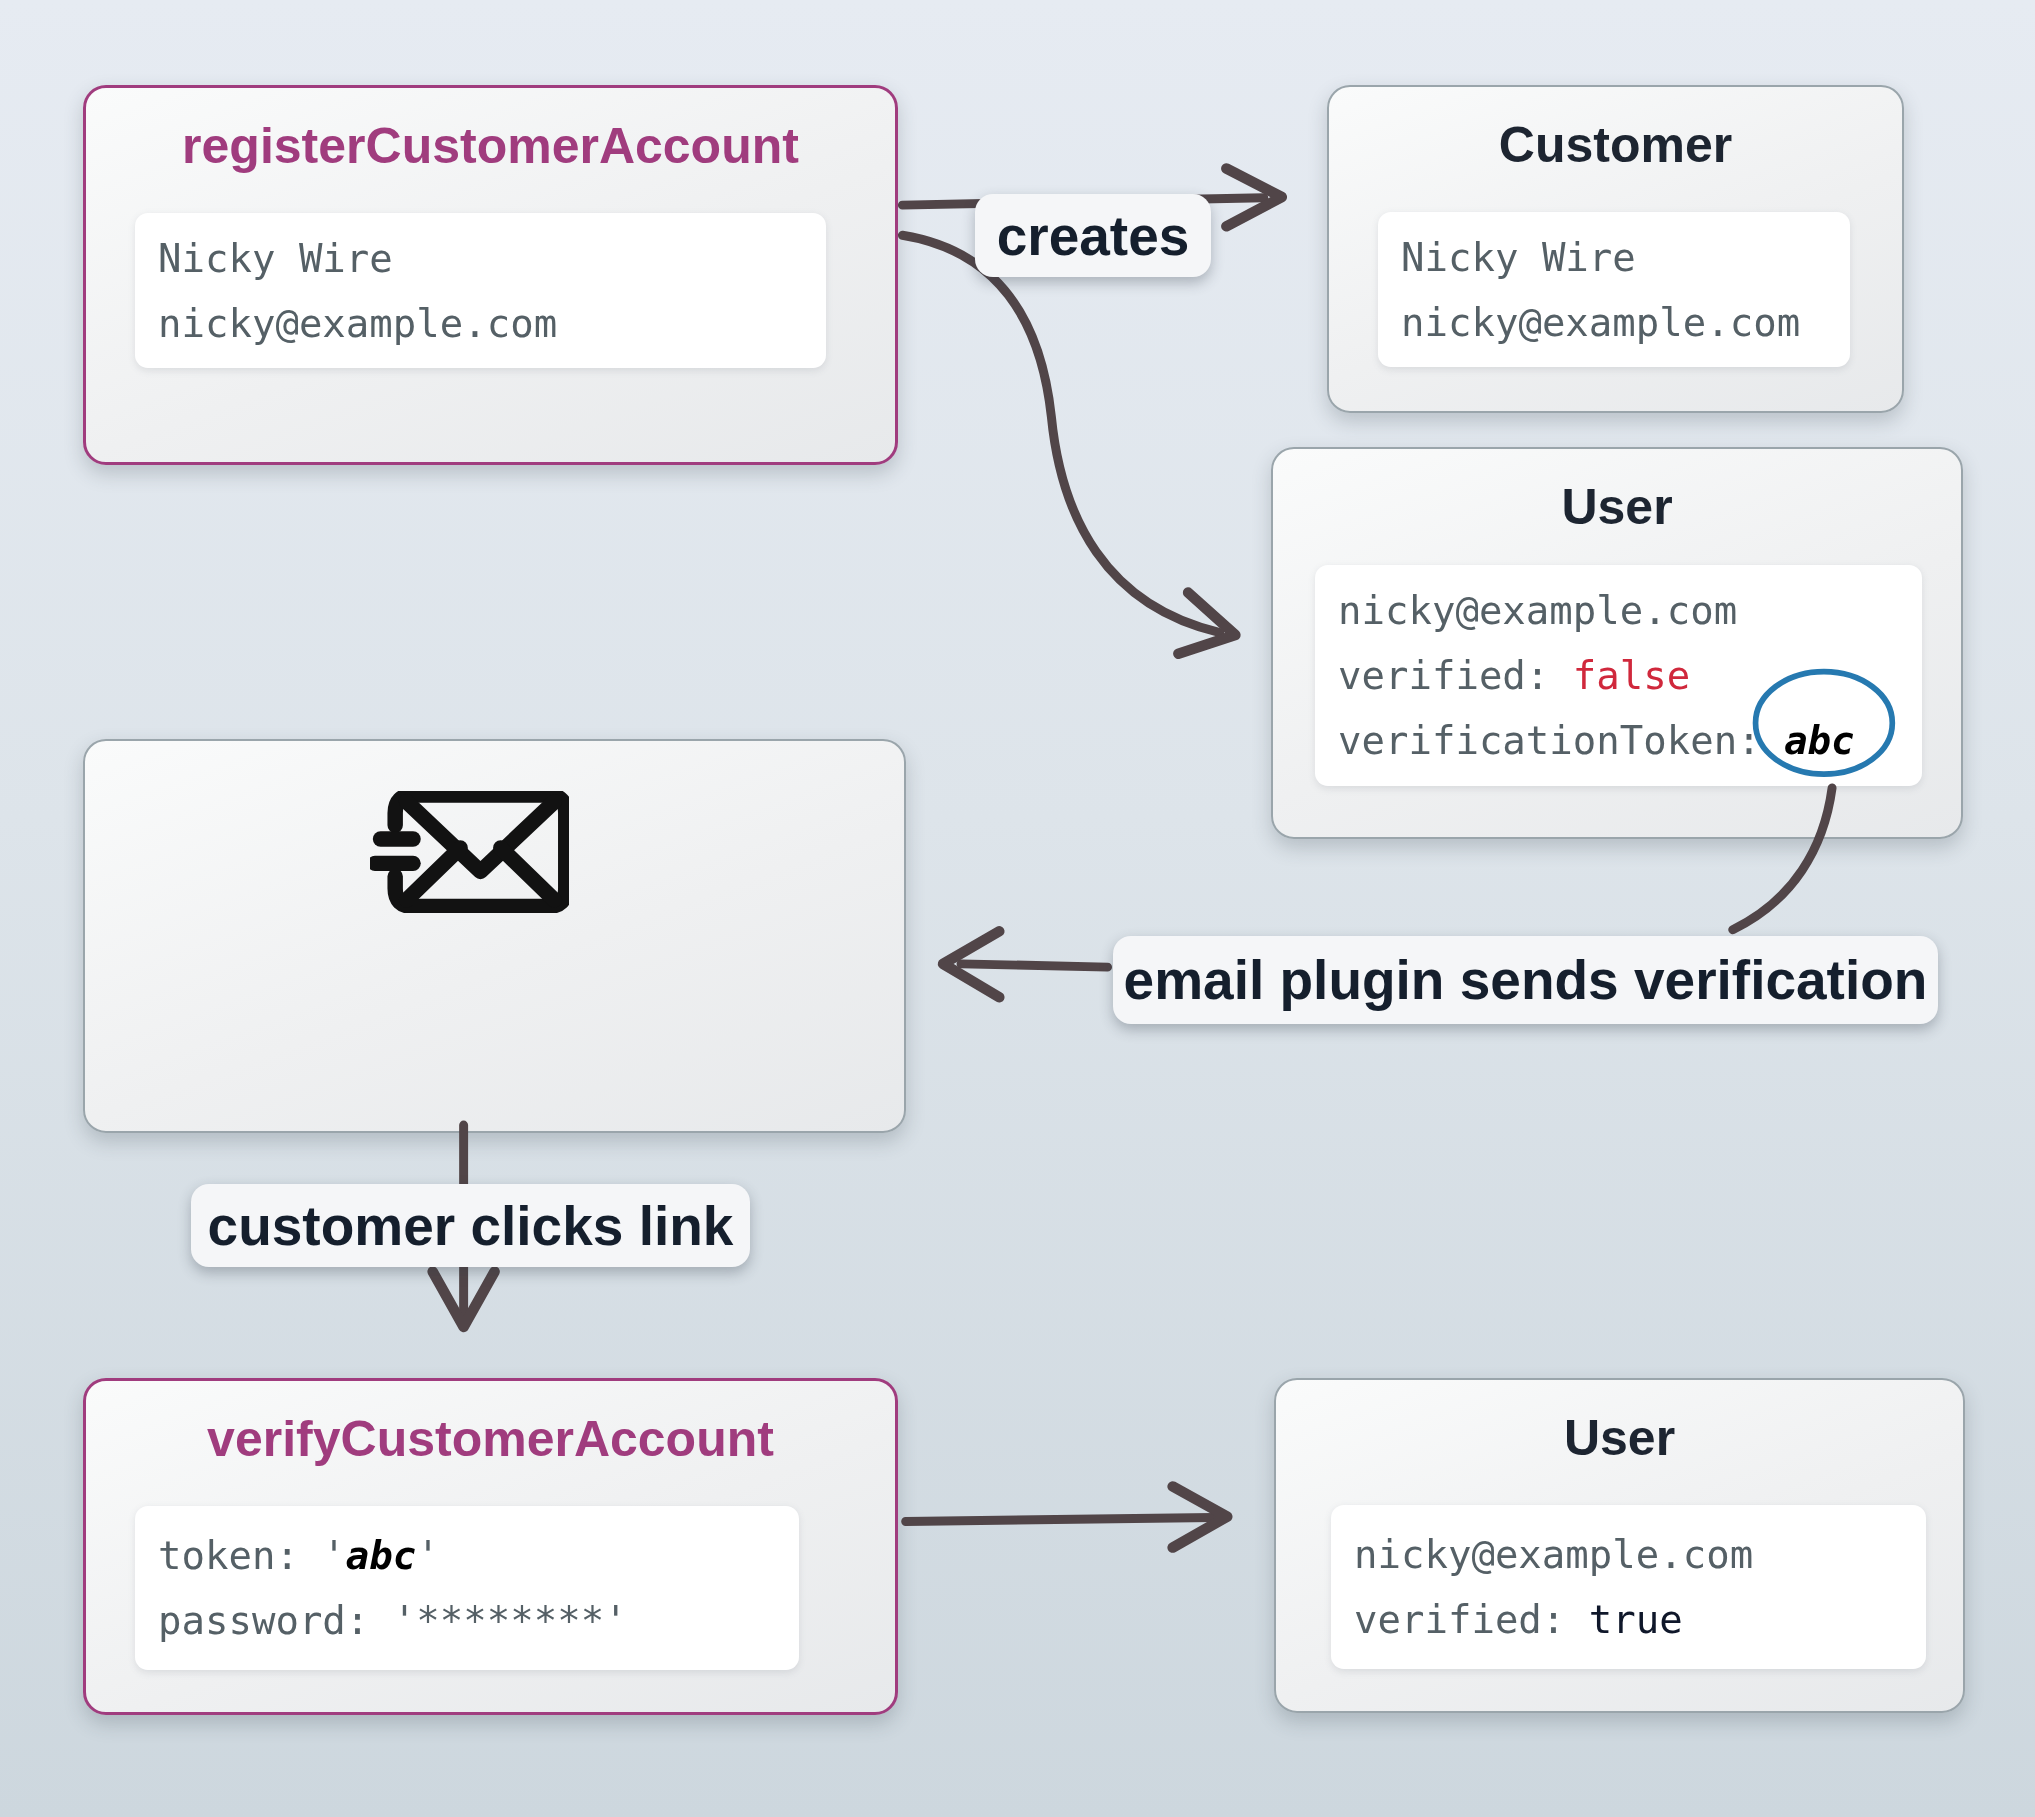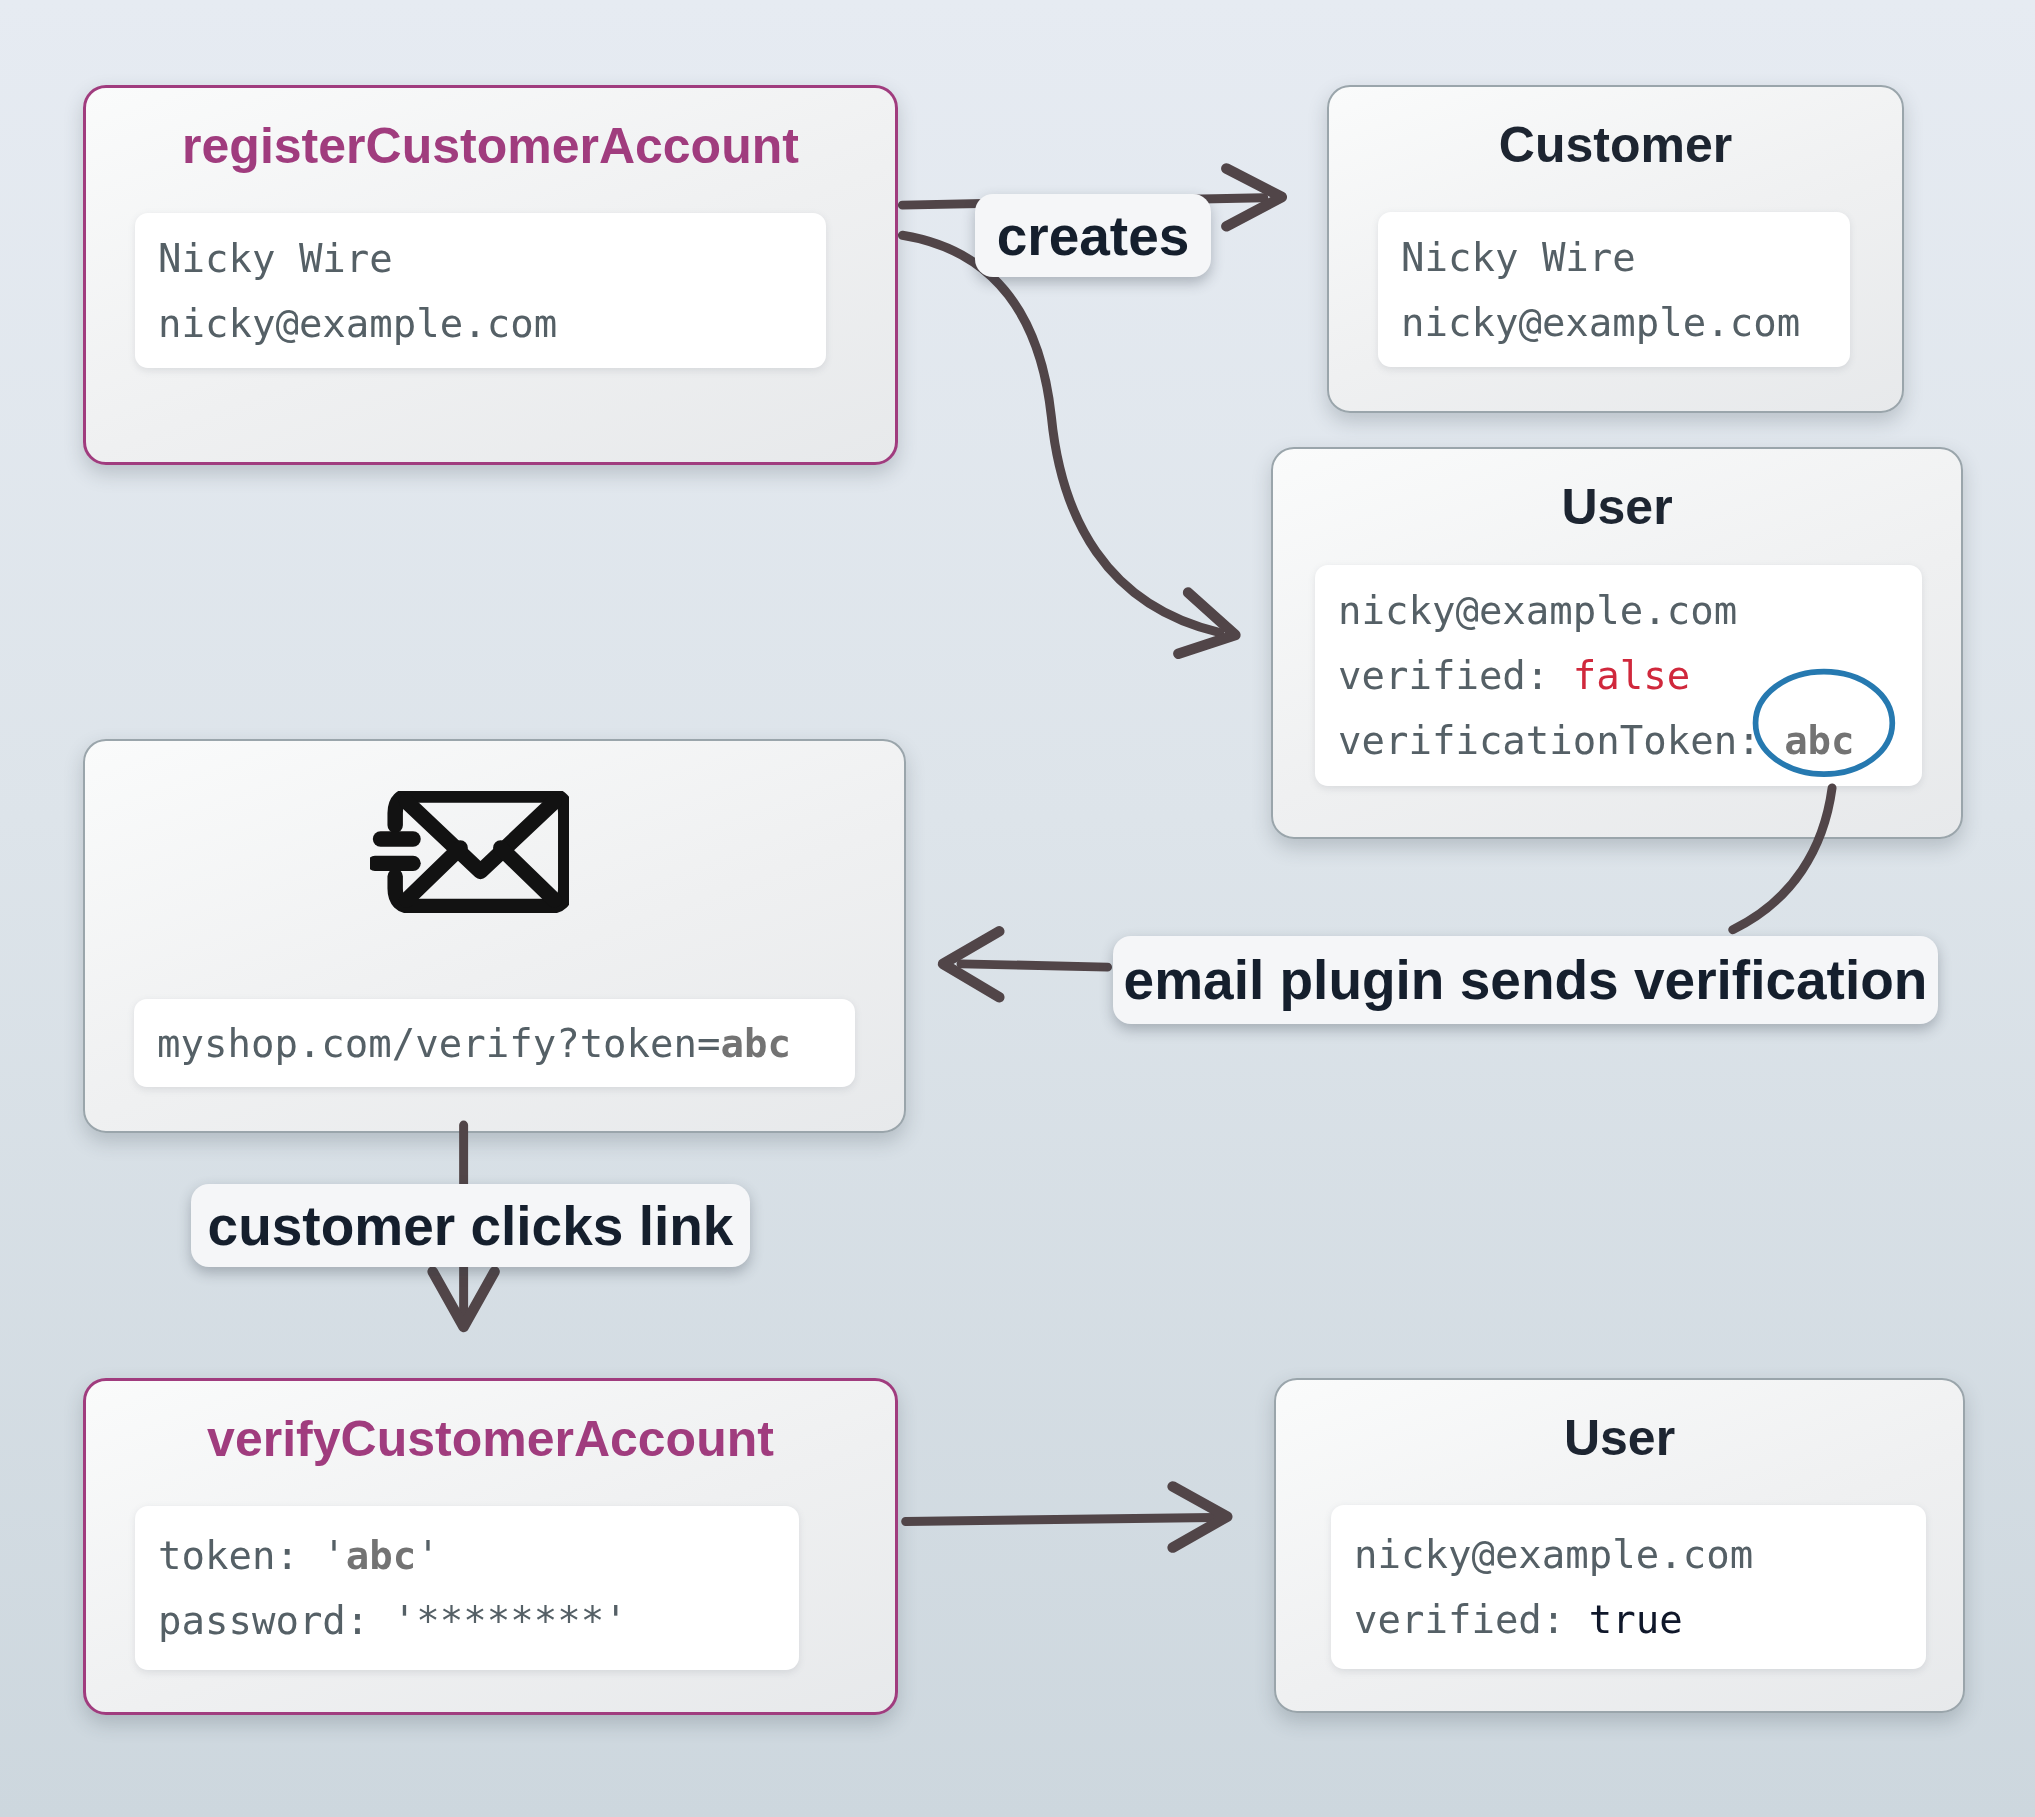--- a/index.html
+++ b/index.html
@@ -37,21 +37,21 @@
     padding-left:23px;box-sizing:border-box;
     box-shadow:0 2.4px 7.3px rgba(110,120,132,.16);
   }
   .mono{
     font-family:"DejaVu Sans Mono",monospace;
     font-size:39px;line-height:65px;
     color:#556066;white-space:pre;
   }
   .v-red{color:#d0283c;}
   .v-green{color:#0f172a;}
-  .v-blue{color:#737373;font-weight:700;}
+  .v-blue{color:#000000;font-weight:700;font-style:italic;}
   
   .pill{
     position:absolute;
     background:#f5f6f8;border-radius:18px;
     display:flex;align-items:center;justify-content:center;
     font-size:55px;font-weight:700;color:#151f2d;
     box-shadow:0 5.7px 13px rgba(45,55,70,.30);
     z-index:10;
   }
   
@@ -90,23 +90,20 @@
 
   <div class="node neutral" style="left:83px;top:727px;width:819px;height:390px;">
     <svg class="mail-icon-svg" width="199" height="122" viewBox="0 0 245 150" fill="none" stroke="#121212" stroke-width="19" stroke-linecap="round" stroke-linejoin="round">
       <path d="M53,5 H219 Q241,5 241,27 V120 Q241,142 219,142 H53 Q31,142 31,120 V105 M31,42 V27 Q31,5 53,5"></path>
       <path d="M45,13 L136,99 L227,13"></path>
       <path d="M45,134 L111,70"></path>
       <path d="M227,134 L161,70"></path>
       <path d="M13,59 H53"></path>
       <path d="M6,89 H53"></path>
     </svg>
-    <div class="inner" style="left:49px;top:258px;width:721px;height:88px;">
-      <div class="mono"><span>myshop.com/verify?token=</span><span class="v-blue">abc</span></div>
-    </div>
   </div>
 
   <div class="node action" style="left:83px;top:1366px;width:809px;height:331px;">
     <div class="node-title">verifyCustomerAccount</div>
     <div class="inner" style="left:49px;top:125px;width:664px;height:164px;">
       <div class="mono"><span>token: '</span><span class="v-blue">abc</span><span>'</span></div>
       <div class="mono">password: '********'</div>
     </div>
   </div>
 

